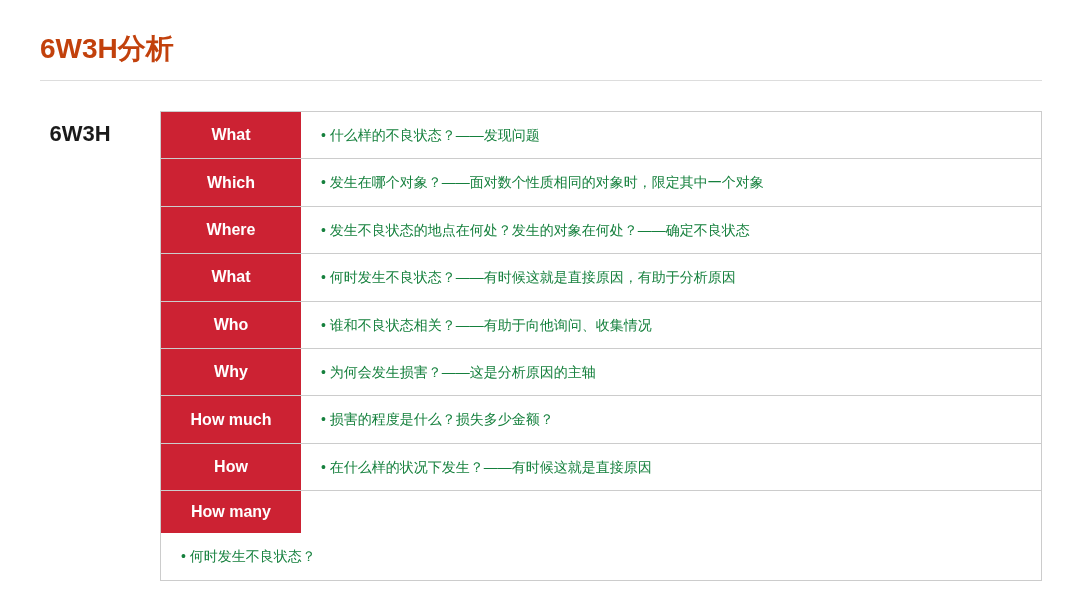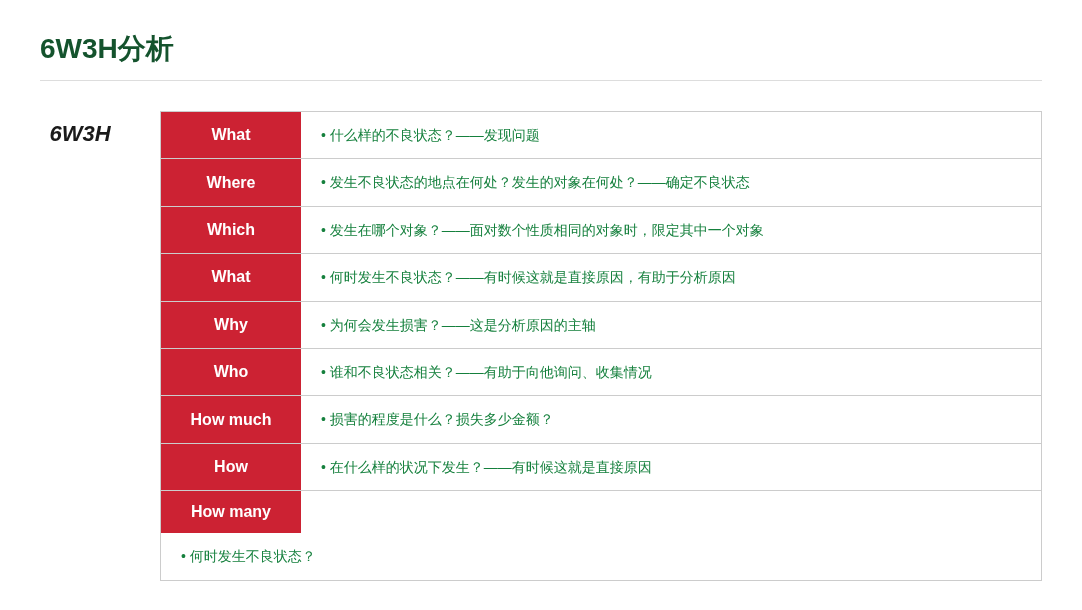--- a/index.html
+++ b/index.html
@@ -6,39 +6,38 @@
     body {
       background: #fff;
       font-family: "Microsoft YaHei", "PingFang SC", Arial, sans-serif;
       width: 1082px;
       min-height: 610px;
       padding: 30px 40px;
     }
     .page-title {
       font-size: 28px;
       font-weight: 900;
-      color: #14532d;
+      color: #c2410c;
       margin-bottom: 30px;
       padding-bottom: 12px;
       border-bottom: 1px solid #ddd;
     }
     .content-area {
       display: flex;
       align-items: flex-start;
       gap: 40px;
       margin-top: 10px;
     }
     .left-label {
       font-size: 22px;
       font-weight: 700;
       color: #1a1a1a;
       min-width: 80px;
       padding-top: 10px;
       text-align: center;
-      font-style: italic;
     }
     .table-container {
       flex: 1;
       border: 1px solid #ccc;
     }
     .row {
       display: flex;
       align-items: stretch;
       border-bottom: 1px solid #ccc;
     }
@@ -76,38 +75,38 @@
 
 <div class="content-area">
   <div class="left-label">6W3H</div>
   <div class="table-container" id="table-container">
 
   <div class="row">
         <div class="key-cell">What</div>
         <div class="value-cell">• 什么样的不良状态？——发现问题</div>
       </div>
       <div class="row">
+        <div class="key-cell">Which</div>
+        <div class="value-cell">• 发生在哪个对象？——面对数个性质相同的对象时，限定其中一个对象</div>
+      </div>
+      <div class="row">
         <div class="key-cell">Where</div>
         <div class="value-cell">• 发生不良状态的地点在何处？发生的对象在何处？——确定不良状态</div>
-      </div>
-      <div class="row">
-        <div class="key-cell">Which</div>
-        <div class="value-cell">• 发生在哪个对象？——面对数个性质相同的对象时，限定其中一个对象</div>
       </div>
       <div class="row">
         <div class="key-cell">What</div>
         <div class="value-cell">• 何时发生不良状态？——有时候这就是直接原因，有助于分析原因</div>
       </div>
       <div class="row">
+        <div class="key-cell">Who</div>
+        <div class="value-cell">• 谁和不良状态相关？——有助于向他询问、收集情况</div>
+      </div>
+      <div class="row">
         <div class="key-cell">Why</div>
         <div class="value-cell">• 为何会发生损害？——这是分析原因的主轴</div>
-      </div>
-      <div class="row">
-        <div class="key-cell">Who</div>
-        <div class="value-cell">• 谁和不良状态相关？——有助于向他询问、收集情况</div>
       </div>
       <div class="row">
         <div class="key-cell">How much</div>
         <div class="value-cell">• 损害的程度是什么？损失多少金额？</div>
       </div>
       <div class="row">
         <div class="key-cell">How</div>
         <div class="value-cell">• 在什么样的状况下发生？——有时候这就是直接原因</div>
       </div>
       <div class="row">

